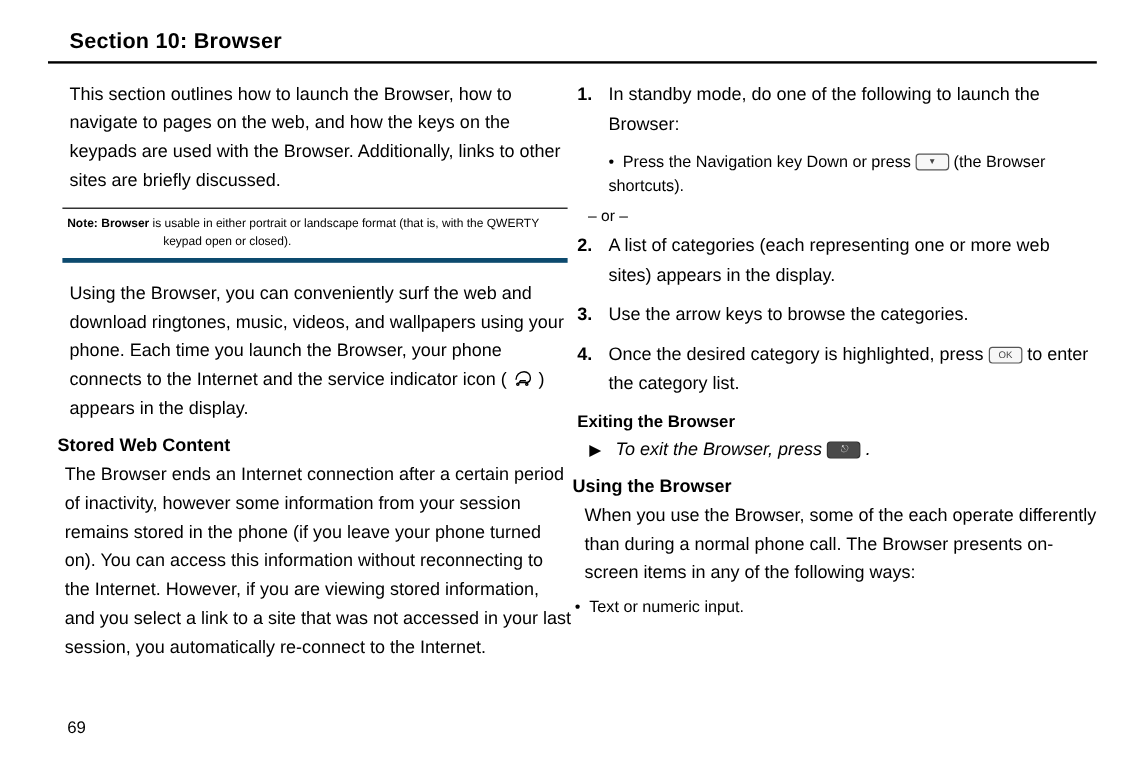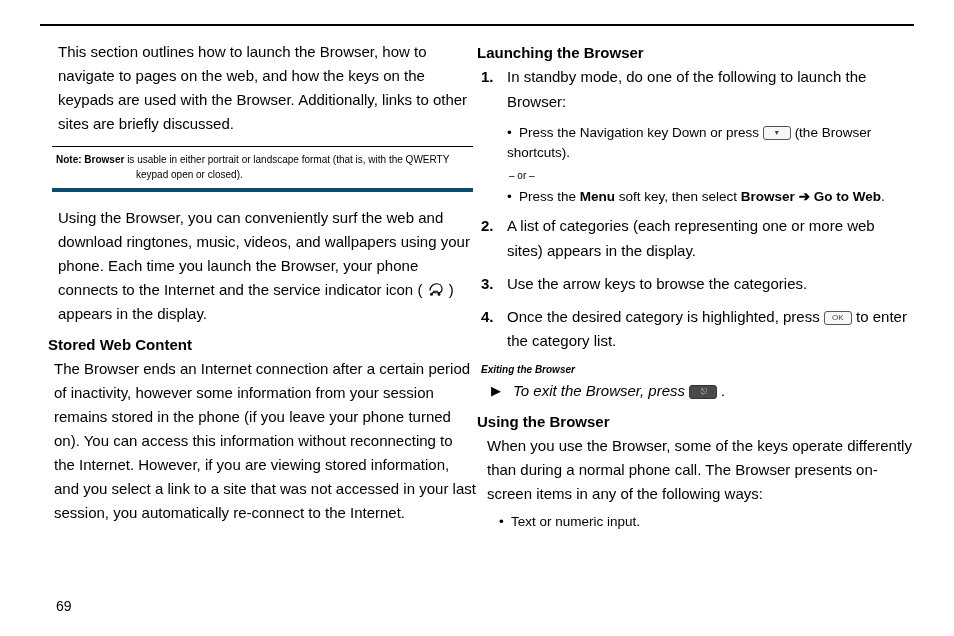--- a/index.html
+++ b/index.html
@@ -54,23 +54,22 @@
     display: block;
     padding-left: 80px;
     text-indent: -80px;
   }
   .sub-heading {
     font-size: 15px;
     font-weight: 900;
     margin: 4px 0 4px 8px;
   }
   .sub-sub-heading {
-    font-size: 10px;
-    font-weight: 900;
-    font-style: italic;
+    font-size: 14px;
+    font-weight: 900;
     margin: 10px 0 4px 4px;
   }
   .para {
     font-size: 15px;
     line-height: 1.6;
     margin: 0 0 0 14px;
   }
   .ol {
     list-style: none;
     margin: 0 0 0 4px;
@@ -91,22 +90,22 @@
     margin-left: 30px;
     font-size: 13.5px;
     line-height: 1.55;
     margin-bottom: 6px;
   }
   .sub-bullet .bullet {
     display:inline-block;
     width: 12px;
   }
   .or-line {
-    margin-left: 32px;
-    font-size: 10px;
+    margin-left: 13px;
+    font-size: 13px;
     margin-bottom: 6px;
   }
   .tri-row {
     display:flex;
     align-items:flex-start;
     margin-left: 14px;
     margin-bottom:10px;
   }
   .tri-row .tri { width:22px; flex-shrink:0; font-size:13px; line-height:1.8;}
   .tri-row .txt { font-size:15px; line-height:1.6;font-style:italic; }
@@ -150,20 +149,21 @@
   .after-note {
      margin-top:2px;
   }
   b { font-weight:900; }
 </style>
 </head>
 <body>
 
 <div class="page">
 
+  <h1 class="section-title">Section 10: Browser</h1>
   <hr class="hr">
 
   <div class="columns">
 
     <div class="col">
 
       <p class="body-text">This section outlines how to launch the Browser, how to navigate to pages on the web, and how the keys on the keypads are used with the Browser. Additionally, links to other sites are briefly discussed.</p>
 
       <div class="note-box">
         <span class="note-indent">
@@ -187,42 +187,36 @@
         <span>) appears in the display.</span>
       </p>
 
       <div class="sub-heading">Stored Web Content</div>
       <p class="para">The Browser ends an Internet connection after a certain period of inactivity, however some information from your session remains stored in the phone (if you leave your phone turned on). You can access this information without reconnecting to the Internet. However, if you are viewing stored information, and you select a link to a site that was not accessed in your last session, you automatically re-connect to the Internet.</p>
 
     </div>
 
     <div class="col">
 
-      <div class="sub-heading" style="margin-left:0">Launching the Browser</div>
 
       <ol class="ol">
         <li>
           <span class="num">1.</span>
           <span>In standby mode, do one of the following to launch the Browser:</span>
         </li>
       </ol>
 
       <div class="sub-bullet">
         <span class="bullet">•</span><span>Press the Navigation key Down or press </span>
         <span class="key">▾</span>
         <span> (the Browser shortcuts).</span>
       </div>
 
       <div class="or-line">– or –</div>
 
-      <div class="sub-bullet">
-        <span class="bullet">•</span><span>Press the </span><b>Menu</b><span> soft key, then select </span><b>Browser</b>
-        <span class="arrow-icon">➔</span>
-        <b>Go to Web</b><span>.</span>
-      </div>
 
       <ol class="ol">
         <li>
           <span class="num">2.</span>
           <span>A list of categories (each representing one or more web sites) appears in the display.</span>
         </li>
         <li>
           <span class="num">3.</span>
           <span>Use the arrow keys to browse the categories.</span>
         </li>
@@ -240,22 +234,22 @@
       <div class="tri-row">
         <span class="tri">▶</span>
         <span class="txt">
           <span>To exit the Browser, press </span>
           <span class="key dark">⎋</span>
           <span>.</span>
         </span>
       </div>
 
       <div class="sub-heading" style="margin-left:0">Using the Browser</div>
-      <p class="para" style="margin-left:10px">When you use the Browser, some of the keys operate differently than during a normal phone call. The Browser presents on-screen items in any of the following ways:</p>
-      <div class="sub-bullet" style="margin-left:22px; margin-top:6px">
+      <p class="para" style="margin-left:10px">When you use the Browser, some of the each operate differently than during a normal phone call. The Browser presents on-screen items in any of the following ways:</p>
+      <div class="sub-bullet" style="margin-left:2px; margin-top:6px">
         <span class="bullet">•</span><span>Text or numeric input.</span>
       </div>
 
     </div>
   </div>
 
   <div class="page-number">69</div>
 </div>
 
 </body></html>

